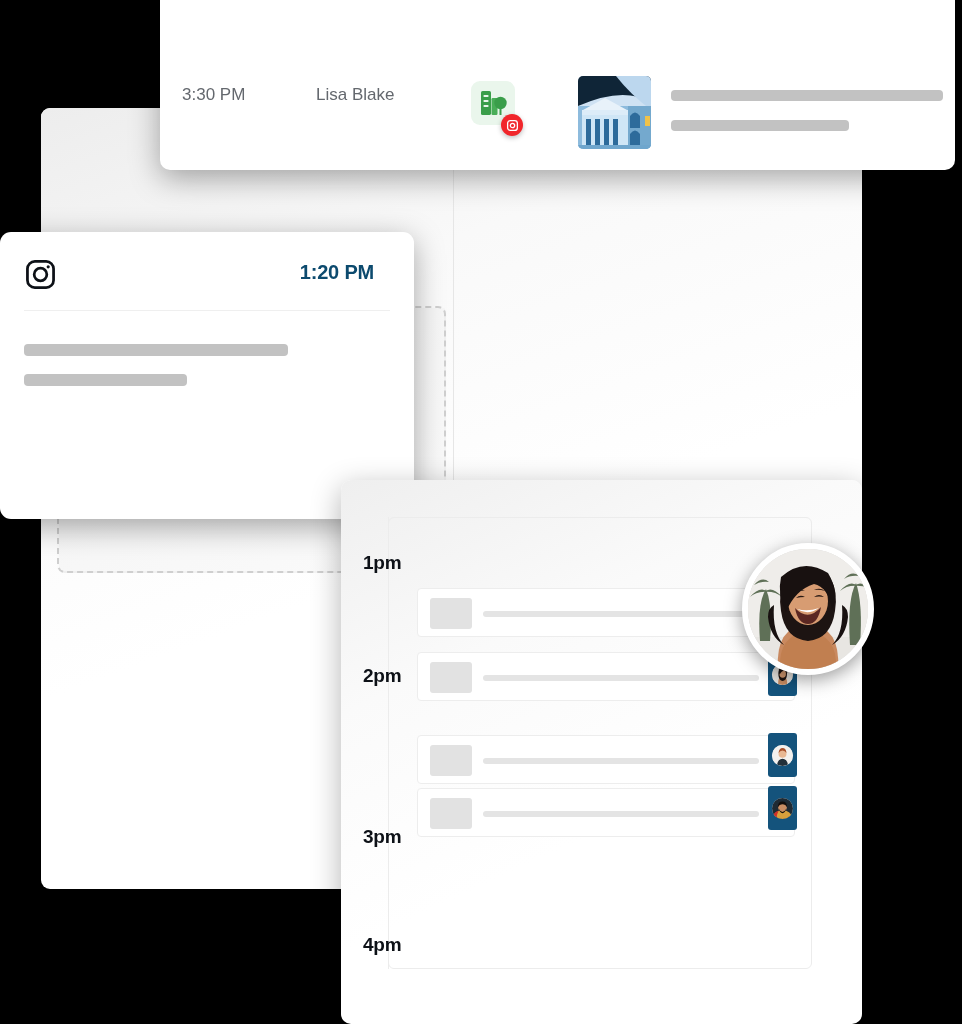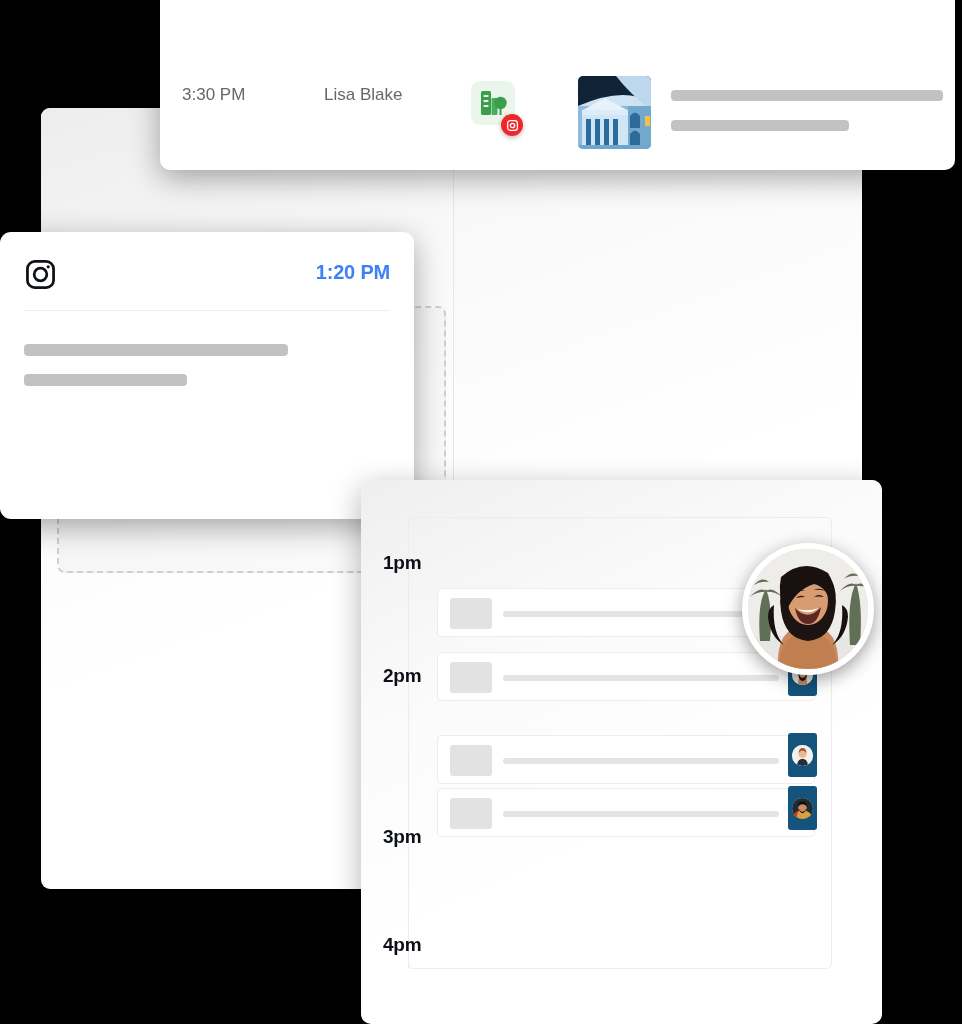--- a/index.html
+++ b/index.html
@@ -73,21 +73,21 @@
   .th.c2 { left: 160px; }
   .th.c3 { left: 300px; }
   .th.c4 { left: 422px; }
 
   .table-row { position: absolute; top: 82px; left: 0; right: 0; height: 80px; text-align: center; }
   .cell-time {
     position: absolute; left: 22px; top: 13px;
     font-size: 17px; color: #64686e;
   }
   .cell-author {
-    position: absolute; left: 164px; top: 13px;
+    position: absolute; left: 156px; top: 13px;
     font-size: 17px; color: #64686e;
   }
 
   
   .acct-chip {
     position: absolute; left: 311px; top: 9px;
     width: 44px; height: 44px;
     background: #eaf6ec; border-radius: 9px;
   }
   .acct-badge {
@@ -114,40 +114,39 @@
     left: 0px; top: 232px;
     width: 414px; height: 287px;
     background: #ffffff;
     border-radius: 11px;
     box-shadow: 0 8px 30px rgba(0,0,0,.34);
     overflow: hidden;
   }
   .ig-top { position: absolute; top: 26px; left: 24px; right: 24px; height: 34px; }
   .ig-logo { position: absolute; left: 0; top: 0; width: 33px; height: 33px; }
   .ig-time {
-    position: absolute; right: 0; top: 3px;
-    font-size: 20px; font-weight: 700; color: #3b82f6; letter-spacing: -.2px;
+    position: absolute; right: 16px; top: 3px;
+    font-size: 20px; font-weight: 700; color: #0c4a6e; letter-spacing: -.2px;
   }
   .ig-rule { position: absolute; left: 24px; right: 24px; background: #efefef; height: 1px; }
   .ig-rule.top { top: 78px; }
   .ig-body { position: absolute; left: 24px; top: 92px; right: 24px; height: 80px; }
   .ig-sk { position: absolute; background: #c2c2c2; border-radius: 4px; }
   .ig-sk.a { left: 0; top: 20px; width: 264px; height: 12px; }
   .ig-sk.b { left: 0; top: 50px; width: 163px; height: 12px; }
 
   
   .sched-panel {
     position: absolute;
     left: 341px; top: 480px;
     width: 521px; height: 544px;
     background: #ffffff;
     border-radius: 10px;
     box-shadow: 0 8px 30px rgba(0,0,0,.30);
     overflow: hidden;
-    margin-left: 20px;
   }
   .sched-panel .sheen {
     position: absolute; inset: 0;
     background: linear-gradient(155deg,
       rgba(238,238,238,.95) 0%,
       rgba(248,248,248,.70) 30%,
       rgba(255,255,255,0) 60%);
     pointer-events: none;
   }
   .sched-box {

